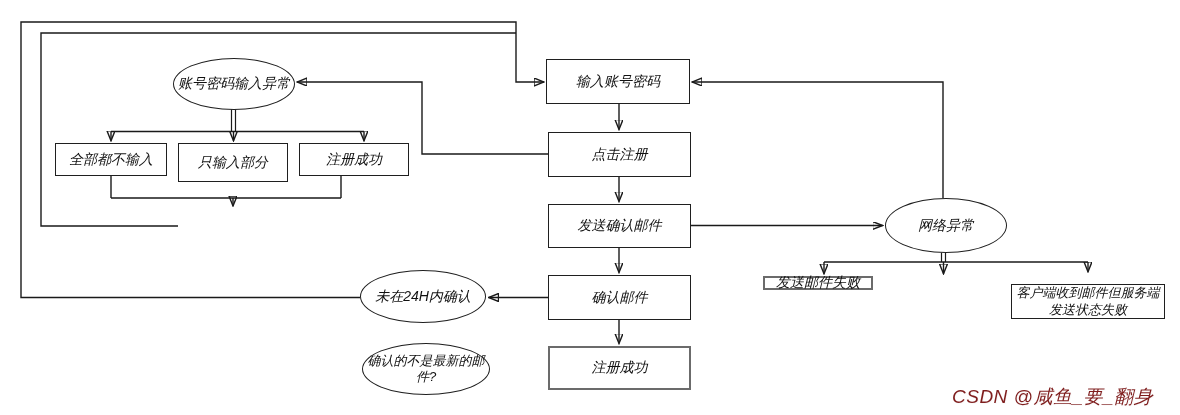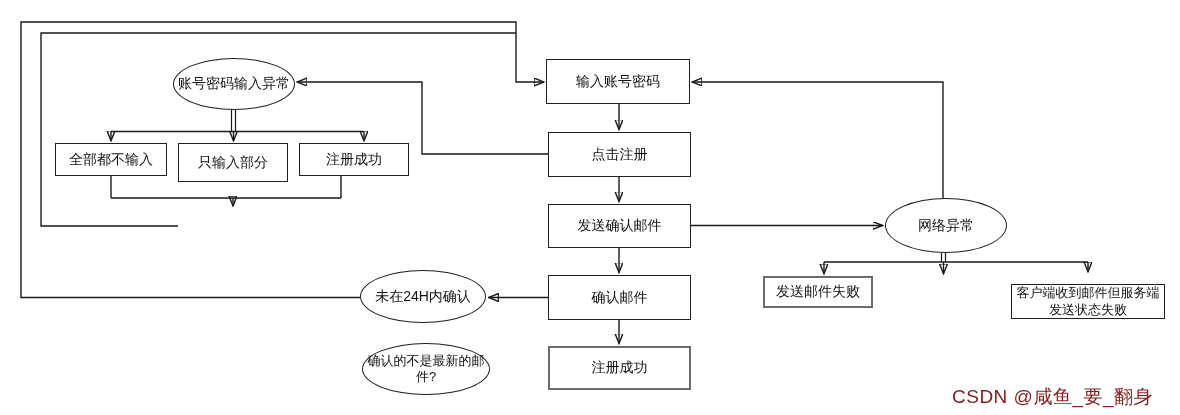--- a/index.html
+++ b/index.html
@@ -1,18 +1,18 @@
 <!DOCTYPE html>
 <html><head>
 <meta charset="utf-8">
 <style>
   html,body{margin:0;padding:0;background:#ffffff;}
   #canvas{
     position:relative;width:1180px;height:415px;background:#ffffff;
-    font-family:"Liberation Sans","DejaVu Sans",sans-serif;color:#111;overflow:hidden;
+    font-family:"Liberation Sans","DejaVu Sans",sans-serif;color:#111;overflow:hidden;font-style:italic;
   }
   #edges{position:absolute;left:0;top:0;width:1180px;height:415px;}
   #edges path{fill:none;stroke:#1a1a1a;stroke-width:1.4px;}
   #edges path.thin{stroke-width:1.2px;}
   .node{
     position:absolute;display:flex;align-items:center;justify-content:center;
     text-align:center;background:#ffffff;font-size:14px;line-height:1.25;
     box-sizing:border-box;
   }
   .box{border:1.5px solid #1f1f1f;}
@@ -78,21 +78,21 @@
   <div class="node box" style="left:548px;top:132px;width:143px;height:45px">点击注册</div>
 
   <div class="node box" style="left:548px;top:204px;width:143px;height:44px">发送确认邮件</div>
 
   <div class="node box thick" style="left:548px;top:346px;width:143px;height:44px">注册成功</div>
 
   <div class="node box" style="left:548px;top:275px;width:143px;height:45px">确认邮件</div>
 
   <div class="node ellipse nowrap" style="left:885px;top:198px;width:122px;height:55px">网络异常</div>
 
-  <div class="node box thick" style="left:763px;top:276px;width:110px;height:32px">发送邮件失败</div>
+  <div class="node box thick" style="left:763px;top:276px;width:110px;height:14px">发送邮件失败</div>
 
 
   <div class="node box small" style="left:1011px;top:284px;width:154px;height:35px;padding:16px 2px">客户端收到邮件但服务端发送状态失败</div>
 
   <div class="node ellipse nowrap" style="left:360px;top:270px;width:126px;height:53px">未在24H内确认</div>
 
   <div class="node ellipse small" style="left:362px;top:343px;width:128px;height:52px;padding:0 1px">确认的不是最新的邮件?</div>
 
   <div class="wm">CSDN @咸鱼_要_翻身</div>
 

